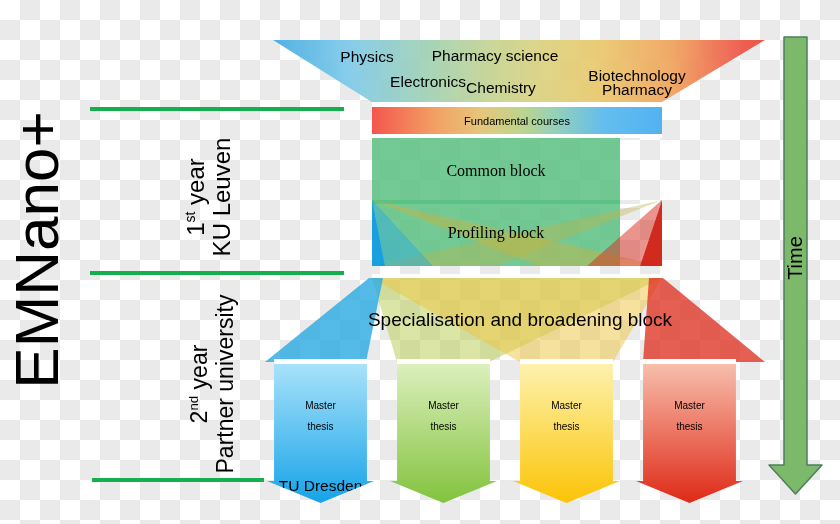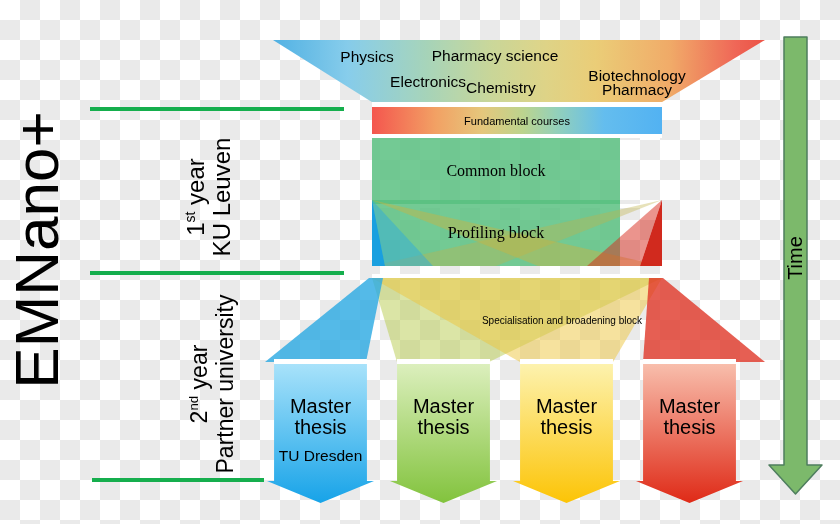--- a/index.html
+++ b/index.html
@@ -52,32 +52,32 @@
   .block-green{
     position:absolute;left:372px;width:248px;
     background:rgba(88,192,128,.84);
     display:flex;align-items:center;justify-content:center;
     font-size:16px;
     font-family:Liberation Serif, serif;
   }
   .block-label{position:relative;z-index:3;}
   .white-band{position:absolute;background:#fff;}
   .spec-label{
-    position:absolute;left:562px;top:320px;transform:translate(-50%,-50%);
-    font-size:10px;white-space:nowrap;z-index:3;
+    position:absolute;left:520px;top:320px;transform:translate(-50%,-50%);
+    font-size:19px;white-space:nowrap;z-index:3;
   }
   
   .thesis-arrow{
     position:absolute;top:364px;width:107px;height:139px;
     clip-path:polygon(6.6% 0, 93.4% 0, 93.4% 84.2%, 100% 84.2%, 50% 100%, 0 84.2%, 6.6% 84.2%);
     text-align:center;
   }
-  .thesis-text{padding-top:32px;font-size:20px;line-height:20.5px;}
+  .thesis-text{padding-top:32px;font-size:10px;line-height:20.5px;}
   .uni-label{
-    position:absolute;bottom:38px;left:0;width:100%;
+    position:absolute;bottom:8px;left:0;width:100%;
     font-size:15.5px;white-space:nowrap;margin-top:24px;
   }
   .time-label{font-size:20px;}
   svg{display:block;}
 </style>
 </head>
 <body>
 
 <div class="board">
 

